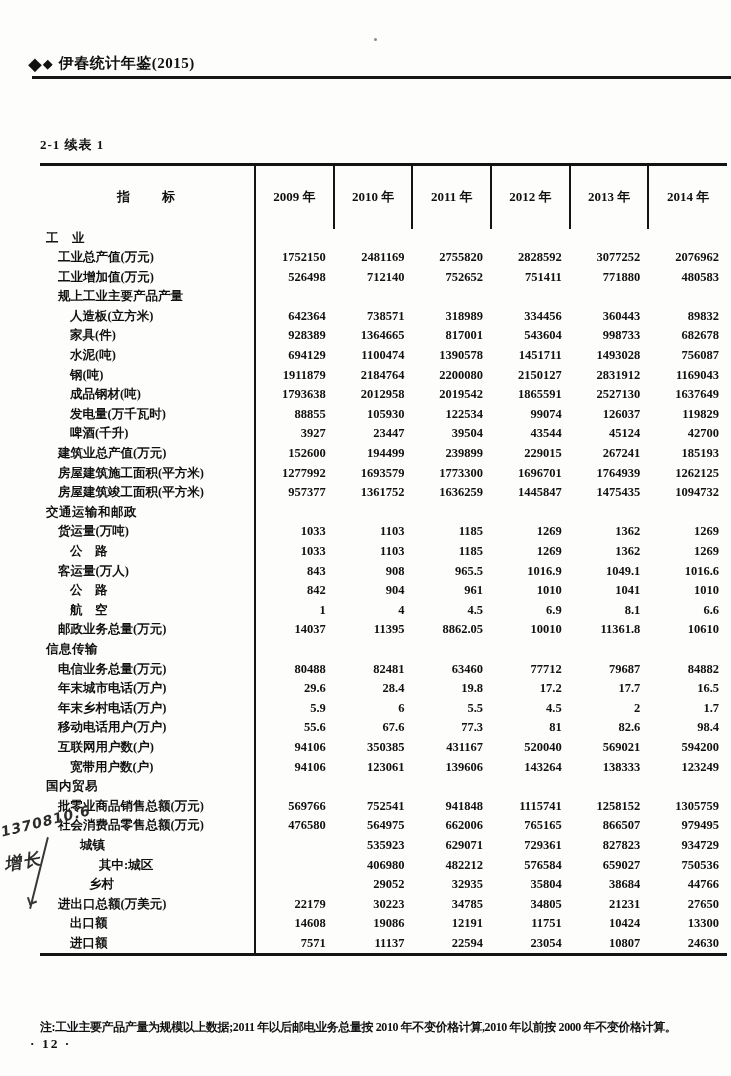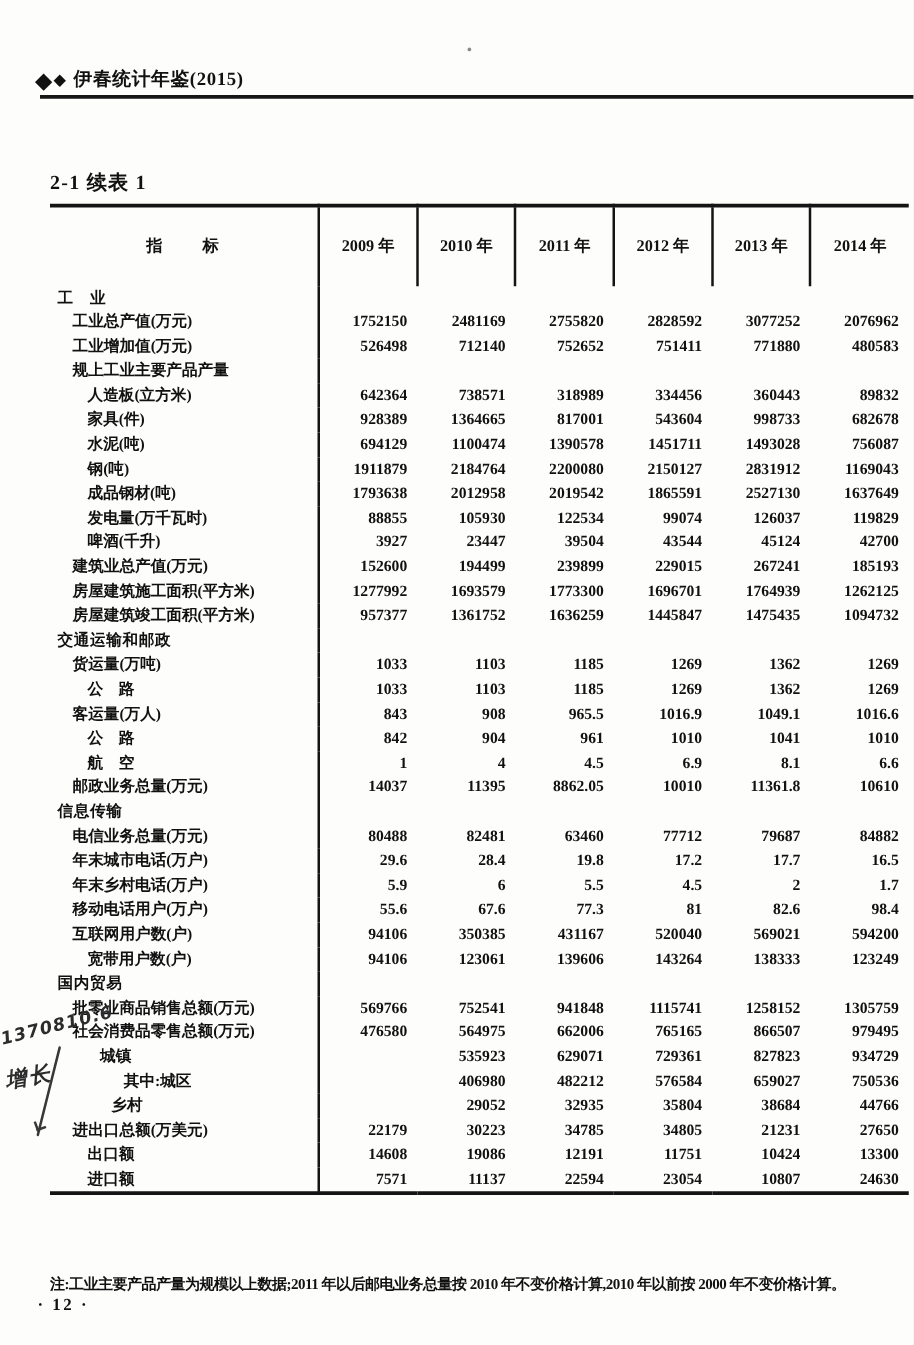--- a/index.html
+++ b/index.html
@@ -10,21 +10,21 @@
   }
   
   .book-header{position:absolute;left:28px;top:54px;display:flex;align-items:center;font-weight:700;}
   .diamond{line-height:1;}
   .d1{font-size:18px;}
   .d2{font-size:13px;margin:0 6px 0 1px;}
   .book-title{font-size:15px;letter-spacing:.5px;}
   .header-rule{position:absolute;left:32px;top:76px;width:699px;height:3px;background:#161616;}
   .speck{position:absolute;left:374px;top:38px;width:3px;height:3px;background:#8a8a8a;border-radius:50%;}
   
-  .table-caption{position:absolute;left:40px;top:136px;font-size:16px;font-weight:700;letter-spacing:1px;}
+  .table-caption{position:absolute;left:40px;top:136px;font-size:13px;font-weight:700;letter-spacing:1px;}
   
   table.stat-table{
     position:absolute;left:40px;top:163px;width:687px;
     border-collapse:collapse;table-layout:fixed;
     border-top:3px solid #141414;border-bottom:3px solid #141414;
     font-weight:700;
   }
   col.c-ind{width:215px;}
   col.c-year{width:78.6px;}
   thead tr{height:64px;}

